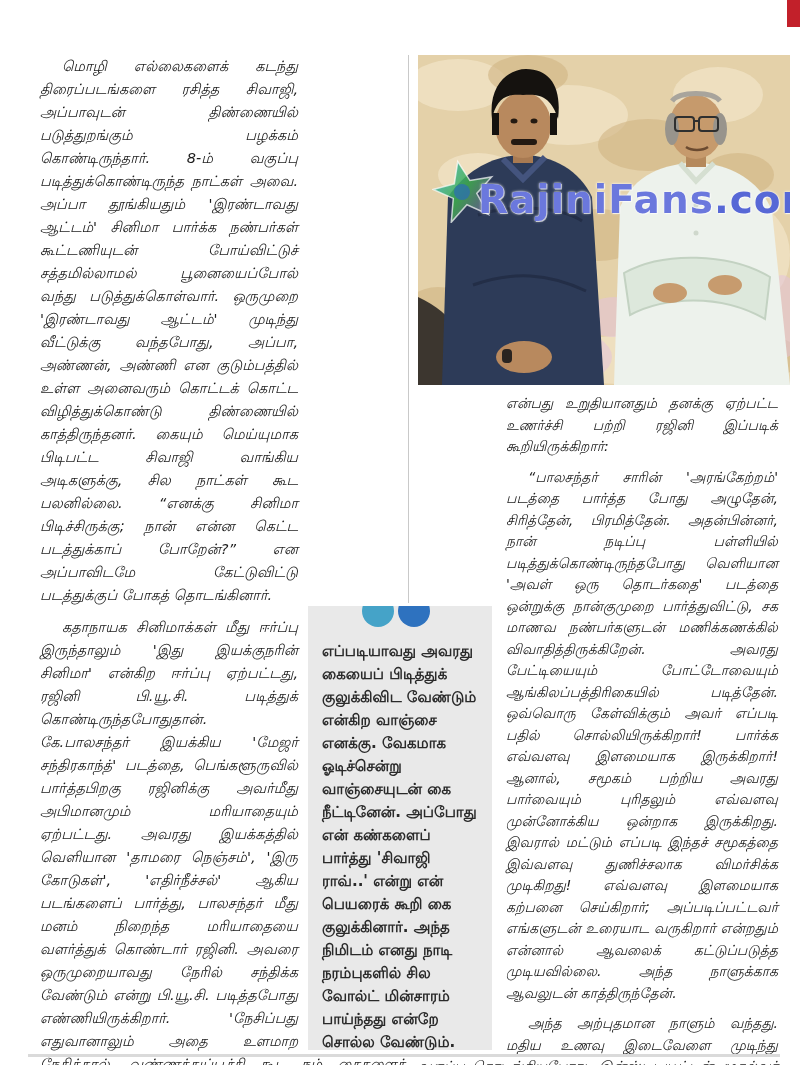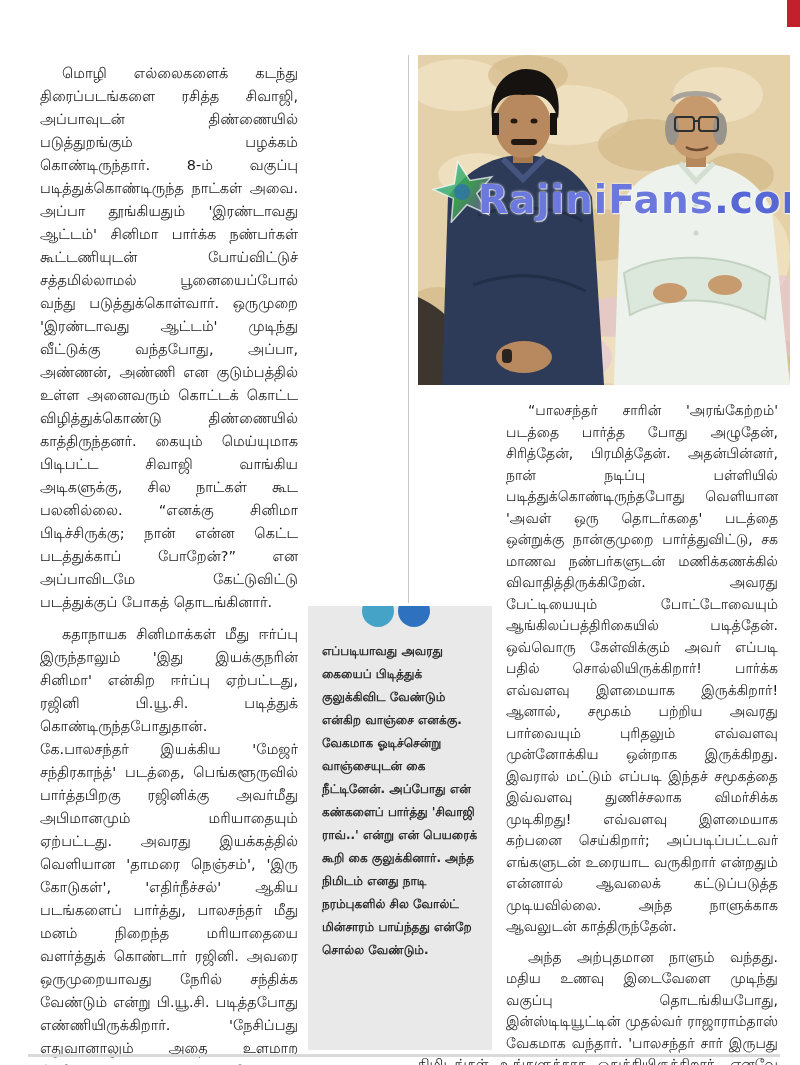--- a/index.html
+++ b/index.html
@@ -6,21 +6,21 @@
   #page{
     position:relative;width:800px;height:1065px;background:#ffffff;
     overflow:hidden;font-family:"DejaVu Sans",sans-serif;color:#1c1c1c;
   }
   
   #corner-tab{position:absolute;right:0;top:0;width:13px;height:27px;}
   
   #col-rule{position:absolute;left:408px;top:55px;width:1px;height:548px;background:#c9c9c9;}
   #bottom-rule{position:absolute;left:28px;top:1054px;width:752px;height:3px;background:#dadada;}
   
-  .body-text p{margin:7px 0 9px;text-indent:22px;text-align:justify;}
+  .body-text p{margin:0 0 9px;text-indent:22px;text-align:justify;font-style:italic;}
   .body-text p.no-indent{text-indent:0;}
   #left-col{position:absolute;left:40px;top:55px;width:366px;font-size:14.5px;line-height:23px;}
   #right-col{position:absolute;left:418px;top:393px;width:360px;font-size:14px;line-height:21.5px;}
   .wrap-spacer-right{float:right;width:108px;height:480px;margin-top:515px;}
   .wrap-spacer-left{float:left;width:88px;height:470px;margin-top:172px;}
   
   #photo{position:absolute;left:418px;top:55px;width:372px;height:330px;overflow:hidden;}
   #photo svg{display:block;}
   #watermark{
     position:absolute;left:60px;top:122px;width:312px;
@@ -29,21 +29,21 @@
     text-shadow:0 0 1px #fff,0 0 3px rgba(255,255,255,.9),1px 1px 0 rgba(255,255,255,.6);
   }
   #watermark .suffix{color:rgba(58,78,207,0.85);}
   #watermark-star{position:absolute;left:14px;top:104px;}
   
   #pullquote{
     position:absolute;left:308px;top:606px;width:184px;height:444px;
     background:#e9e9e9;box-sizing:border-box;padding:34px 13px 6px 14px;overflow:hidden;
   }
   #quote-marks{position:absolute;left:46px;top:-26px;}
-  #pullquote-text{font-size:12px;line-height:23px;font-weight:bold;color:#2a2a2a;}
+  #pullquote-text{font-size:15px;line-height:23px;font-weight:bold;color:#2a2a2a;}
 </style>
 </head>
 <body>
 
 <div id="page">
 
   <div id="corner-tab" style="background:#c2202a;"></div>
   <div id="col-rule"></div>
 
   <div id="photo">
@@ -128,20 +128,21 @@
 
   <div id="left-col" class="body-text">
     <div class="wrap-spacer-right"></div>
     <p>மொழி எல்லைகளைக் கடந்து திரைப்படங்களை ரசித்த சிவாஜி, அப்பாவுடன் திண்ணையில் படுத்துறங்கும் பழக்கம் கொண்டிருந்தார். 8-ம் வகுப்பு படித்துக்கொண்டிருந்த நாட்கள் அவை. அப்பா தூங்கியதும் 'இரண்டாவது ஆட்டம்' சினிமா பார்க்க நண்பர்கள் கூட்டணியுடன் போய்விட்டுச் சத்தமில்லாமல் பூனையைப்போல் வந்து படுத்துக்கொள்வார். ஒருமுறை 'இரண்டாவது ஆட்டம்' முடிந்து வீட்டுக்கு வந்தபோது, அப்பா, அண்ணன், அண்ணி என குடும்பத்தில் உள்ள அனைவரும் கொட்டக் கொட்ட விழித்துக்கொண்டு திண்ணையில் காத்திருந்தனர். கையும் மெய்யுமாக பிடிபட்ட சிவாஜி வாங்கிய அடிகளுக்கு, சில நாட்கள் கூட பலனில்லை. “எனக்கு சினிமா பிடிச்சிருக்கு; நான் என்ன கெட்ட படத்துக்காப் போறேன்?” என அப்பாவிடமே கேட்டுவிட்டு படத்துக்குப் போகத் தொடங்கினார்.</p>
     <p>கதாநாயக சினிமாக்கள் மீது ஈர்ப்பு இருந்தாலும் 'இது இயக்குநரின் சினிமா' என்கிற ஈர்ப்பு ஏற்பட்டது, ரஜினி பி.யூ.சி. படித்துக் கொண்டிருந்தபோதுதான். கே.பாலசந்தர் இயக்கிய 'மேஜர் சந்திரகாந்த்' படத்தை, பெங்களூருவில் பார்த்தபிறகு ரஜினிக்கு அவர்மீது அபிமானமும் மரியாதையும் ஏற்பட்டது. அவரது இயக்கத்தில் வெளியான 'தாமரை நெஞ்சம்', 'இரு கோடுகள்', 'எதிர்நீச்சல்' ஆகிய படங்களைப் பார்த்து, பாலசந்தர் மீது மனம் நிறைந்த மரியாதையை வளர்த்துக் கொண்டார் ரஜினி. அவரை ஒருமுறையாவது நேரில் சந்திக்க வேண்டும் என்று பி.யூ.சி. படித்தபோது எண்ணியிருக்கிறார். 'நேசிப்பது எதுவானாலும் அதை உளமாற நேசித்தால், வண்ணத்துப்பூச்சி கூட நம் கைகளைத் தேடிவந்து அமரும்' என்பார்கள்... இல்லையா! ரஜினிக்கும் அதுதான் நடந்தது. பாலசந்தரை சந்திக்க, நடிப்புப் பயிற்சிப் பள்ளி ஒரு பாலமாக அமையும் என்று ரஜினி நினைத்துக்கூடப் பார்க்கவில்லை.</p>
 
   </div>
 
   <div id="right-col" class="body-text">
     <div class="wrap-spacer-left"></div>
+    <p class="no-indent">என்பது உறுதியானதும் தனக்கு ஏற்பட்ட உணர்ச்சி பற்றி ரஜினி இப்படிக் கூறியிருக்கிறார்:</p>
     <p>“பாலசந்தர் சாரின் 'அரங்கேற்றம்' படத்தை பார்த்த போது அழுதேன், சிரித்தேன், பிரமித்தேன். அதன்பின்னர், நான் நடிப்பு பள்ளியில் படித்துக்கொண்டிருந்தபோது வெளியான 'அவள் ஒரு தொடர்கதை' படத்தை ஒன்றுக்கு நான்குமுறை பார்த்துவிட்டு, சக மாணவ நண்பர்களுடன் மணிக்கணக்கில் விவாதித்திருக்கிறேன். அவரது பேட்டியையும் போட்டோவையும் ஆங்கிலப்பத்திரிகையில் படித்தேன். ஒவ்வொரு கேள்விக்கும் அவர் எப்படி பதில் சொல்லியிருக்கிறார்! பார்க்க எவ்வளவு இளமையாக இருக்கிறார்! ஆனால், சமூகம் பற்றிய அவரது பார்வையும் புரிதலும் எவ்வளவு முன்னோக்கிய ஒன்றாக இருக்கிறது. இவரால் மட்டும் எப்படி இந்தச் சமூகத்தை இவ்வளவு துணிச்சலாக விமர்சிக்க முடிகிறது! எவ்வளவு இளமையாக கற்பனை செய்கிறார்; அப்படிப்பட்டவர் எங்களுடன் உரையாட வருகிறார் என்றதும் என்னால் ஆவலைக் கட்டுப்படுத்த முடியவில்லை. அந்த நாளுக்காக ஆவலுடன் காத்திருந்தேன்.</p>
     <p>அந்த அற்புதமான நாளும் வந்தது. மதிய உணவு இடைவேளை முடிந்து வகுப்பு தொடங்கியபோது, இன்ஸ்டிடியூட்டின் முதல்வர் ராஜாராம்தாஸ் வேகமாக வந்தார். 'பாலசந்தர் சார் இருபது நிமிடங்கள் உங்களுக்காக ஒதுக்கியிருக்கிறார். எனவே தேவையற்ற கேள்விகளைத் தவிர்த்துவிடுங்கள். உங்களுக்குப் பிரயோஜனமான நல்ல கேள்விகளை மட்டும் கேளுங்கள். நேரத்தை வீணடித்துவிடாதீர்கள்' என்று அறிவுறுத்திவிட்டுச் சென்றார்.</p>
 
   </div>
 
   <div id="pullquote">
     <svg id="quote-marks" width="86" height="50" viewBox="0 0 86 50">
       <g fill="#45a3c8">
         <circle cx="24" cy="31" r="16"></circle>
         <path d="M11,22 C5,10 12,2 27,1 C16,8 14,15 16,23 Z"></path>

